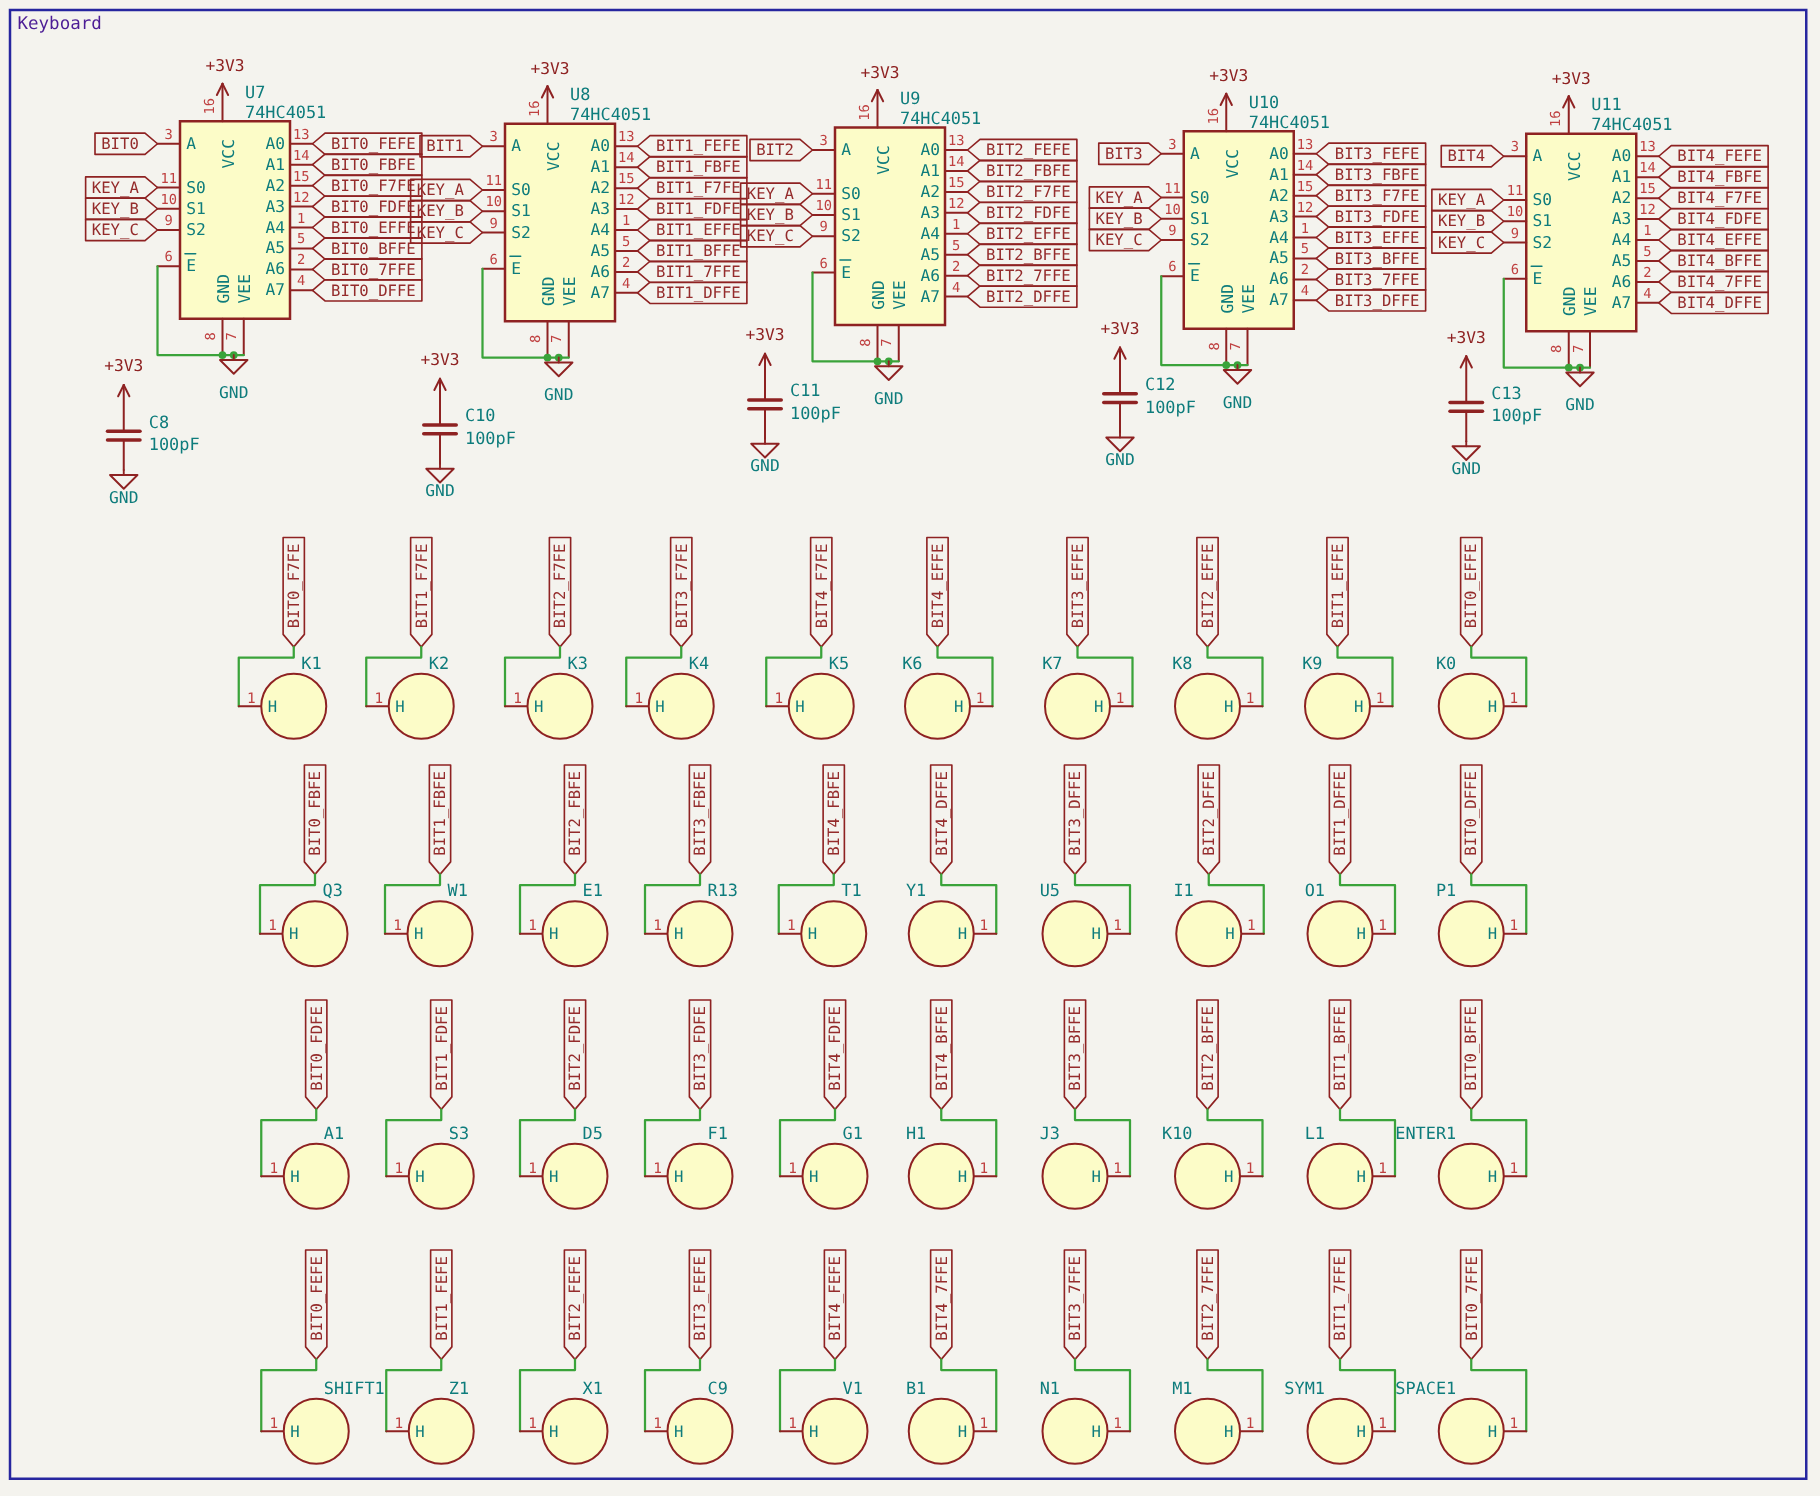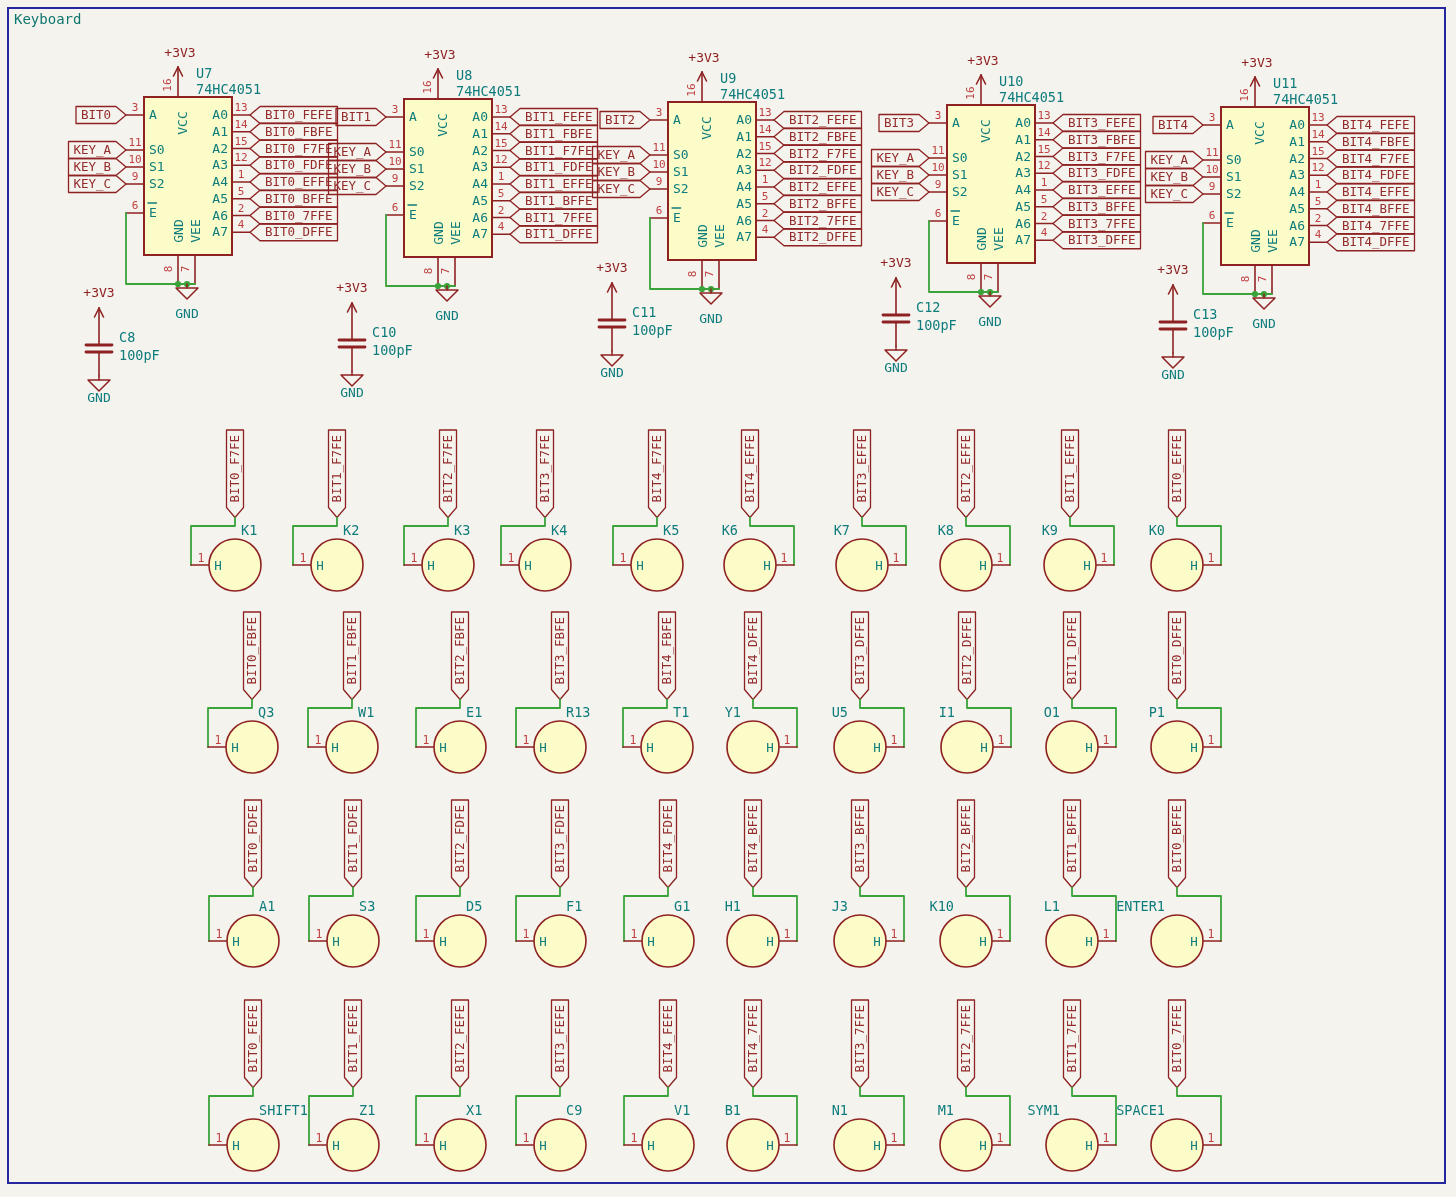--- a/index.html
+++ b/index.html
@@ -1,20 +1,20 @@
 <!DOCTYPE html>
 <html><head>
 <meta charset="utf-8">
 <style>
   html,body{margin:0;padding:0;}
   body{width:1456px;height:1197px;overflow:hidden;background:#f4f3ee;
        font-family:"DejaVu Sans Mono", monospace;}
   #sheet{position:relative;width:1456px;height:1197px;}
   #schem{position:absolute;left:0;top:0;}
-  #sheet-title{position:absolute;left:14px;top:11px;font-size:14px;color:#0f766e;
+  #sheet-title{position:absolute;left:14px;top:11px;font-size:14px;color:#4c1d95;
                font-family:"DejaVu Sans Mono", monospace;}
 </style>
 </head>
 <body>
 
 <div id="sheet">
   <svg id="schem" width="1456" height="1197">
       <rect x="8" y="8" width="1437" height="1175" fill="none" stroke="#26269f" stroke-width="2"></rect>
       <g>
         <rect x="144" y="97" width="88" height="158" fill="#fcfcc8" stroke="#8e2222" stroke-width="2"></rect>

